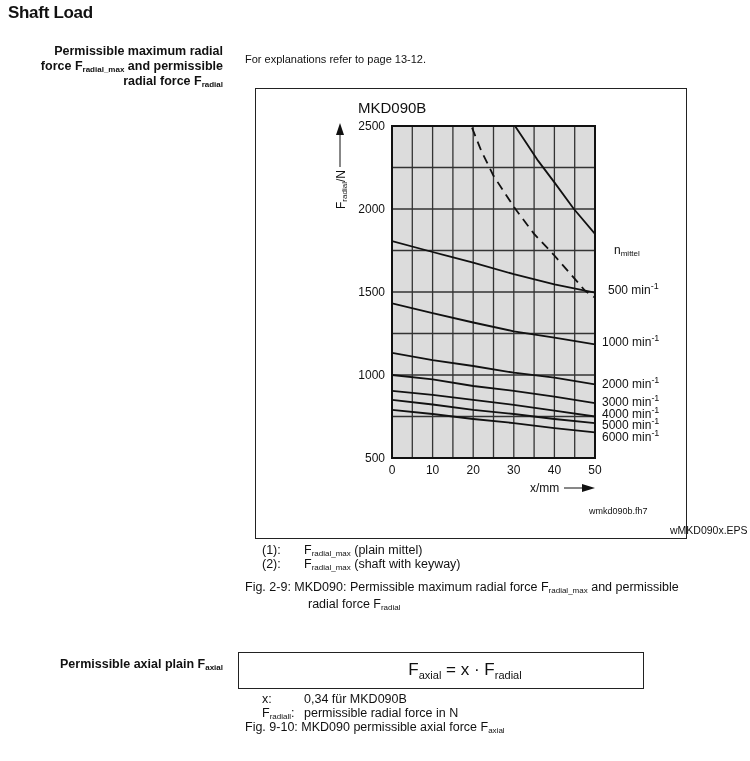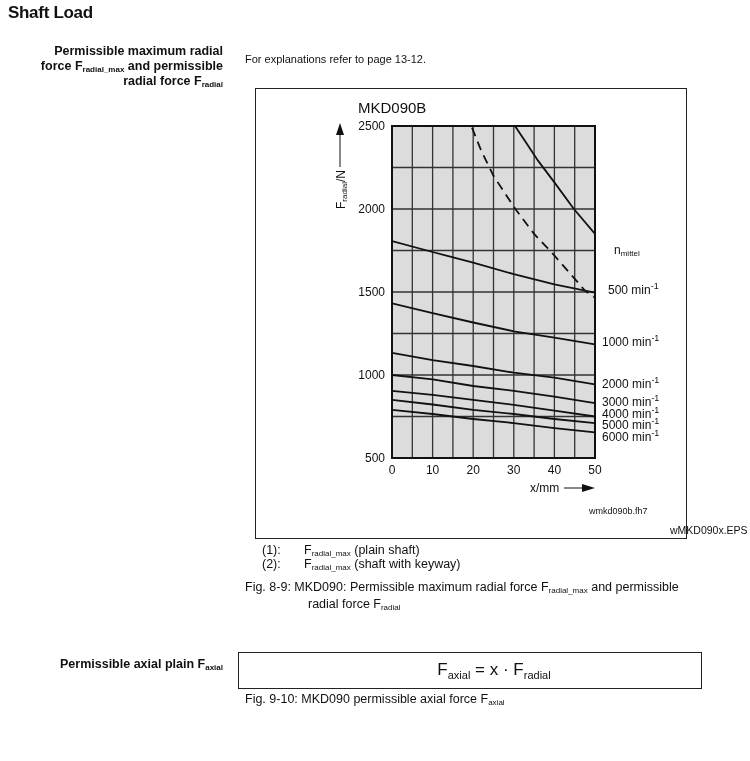--- a/index.html
+++ b/index.html
@@ -9,21 +9,21 @@
   .side-label { position: absolute; right: 527px; text-align: right; font-size: 12.5px; font-weight: bold; line-height: 15px; }
   .side-label sub { font-size: 8px; vertical-align: -2px; line-height: 0; }
   .intro { position: absolute; left: 245px; top: 53px; font-size: 11px; }
   .fig-box { position: absolute; left: 244px; top: 88px; width: 432px; height: 451px; border: 1.5px solid #222; box-sizing: border-box; margin-left: 11px; }
   svg text { font-family: "Liberation Sans", "DejaVu Sans", sans-serif; fill: #111; }
   .legend { position: absolute; left: 262px; font-size: 12.5px; line-height: 14px; }
   .legend .k { display: inline-block; width: 42px; }
   sub.s { font-size: 8px; vertical-align: -2px; line-height: 0; }
   .caption { position: absolute; left: 245px; font-size: 12.5px; line-height: 17px; width: 500px; }
   .caption .indent { padding-left: 63px; }
-  .formula-box { position: absolute; left: 238px; top: 652px; width: 464px; height: 37px; border: 1.5px solid #222; box-sizing: border-box;
+  .formula-box { position: absolute; left: 238px; top: 652px; width: 406px; height: 37px; border: 1.5px solid #222; box-sizing: border-box;
                  text-align: center; font-size: 17px; line-height: 34px; font-family: "Liberation Sans", sans-serif; padding-left: 48px; }
   .formula-box sub { font-size: 11px; vertical-align: -4px; line-height: 0; }
   .defs { position: absolute; left: 262px; top: 692px; font-size: 12.5px; line-height: 14px; }
   .defs .k { display: inline-block; width: 42px; }
 </style>
 </head>
 <body>
 
 <div class="title">Shaft Load</div>
 
@@ -106,32 +106,34 @@
         <text x="346" y="329" font-size="12"><tspan>4000 min</tspan><tspan dy="-5" font-size="9">-1</tspan></text>
         <text x="346" y="340" font-size="12"><tspan>5000 min</tspan><tspan dy="-5" font-size="9">-1</tspan></text>
         <text x="346" y="352" font-size="12"><tspan>6000 min</tspan><tspan dy="-5" font-size="9">-1</tspan></text>
       </g>
     <text x="333" y="425" font-size="9">wmkd090b.fh7</text>
     <text x="414" y="445" font-size="10.5">wMKD090x.EPS</text>
   </svg>
 </div>
 
 <div class="legend" style="top:543px;">
-  <div><span class="k">(1):</span><span>F</span><sub class="s">radial_max</sub><span> (plain shaft)</span></div>
+  <div><span class="k">(1):</span><span>F</span><sub class="s">radial_max</sub><span> (plain mittel)</span></div>
   <div><span class="k">(2):</span><span>F</span><sub class="s">radial_max</sub><span> (shaft with keyway)</span></div>
 </div>
 
 <div class="caption" style="top:579px;">
-  <div><span>Fig. 8-9: MKD090: Permissible maximum radial force F</span><sub class="s">radial_max</sub><span> and permissible</span></div>
+  <div><span>Fig. 2-9: MKD090: Permissible maximum radial force F</span><sub class="s">radial_max</sub><span> and permissible</span></div>
   <div class="indent"><span>radial force F</span><sub class="s">radial</sub></div>
 </div>
 
 <div class="side-label" style="top:657px;">
   <span>Permissible axial plain F</span><sub>axial</sub>
 </div>
 
 <div class="formula-box">
   <span>F</span><sub>axial</sub><span> = x · F</span><sub>radial</sub>
 </div>
 
 <div class="defs">
+  <div><span class="k">x:</span><span>0,34 für MKD090B</span></div>
+  <div><span class="k"><span>F</span><sub class="s">radiall</sub><span>:</span></span><span>permissible radial force in N</span></div>
   <div style="margin-left:-17px;margin-top:0;"><span>Fig. 9-10: MKD090 permissible axial force F</span><sub class="s">axial</sub></div>
 </div>
 
 </body></html>

